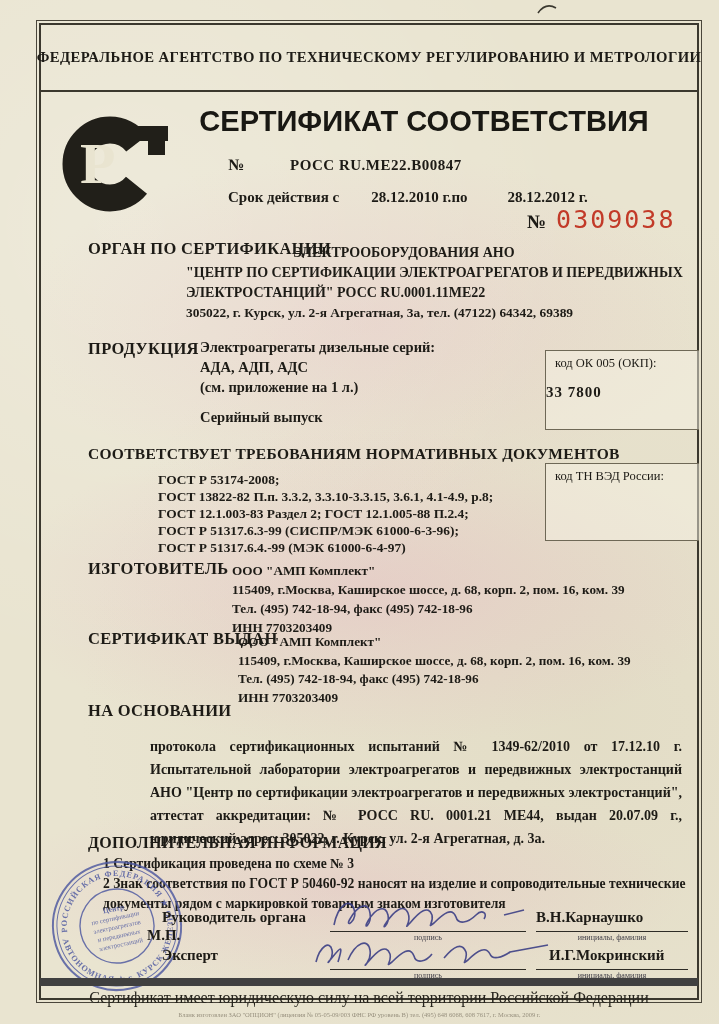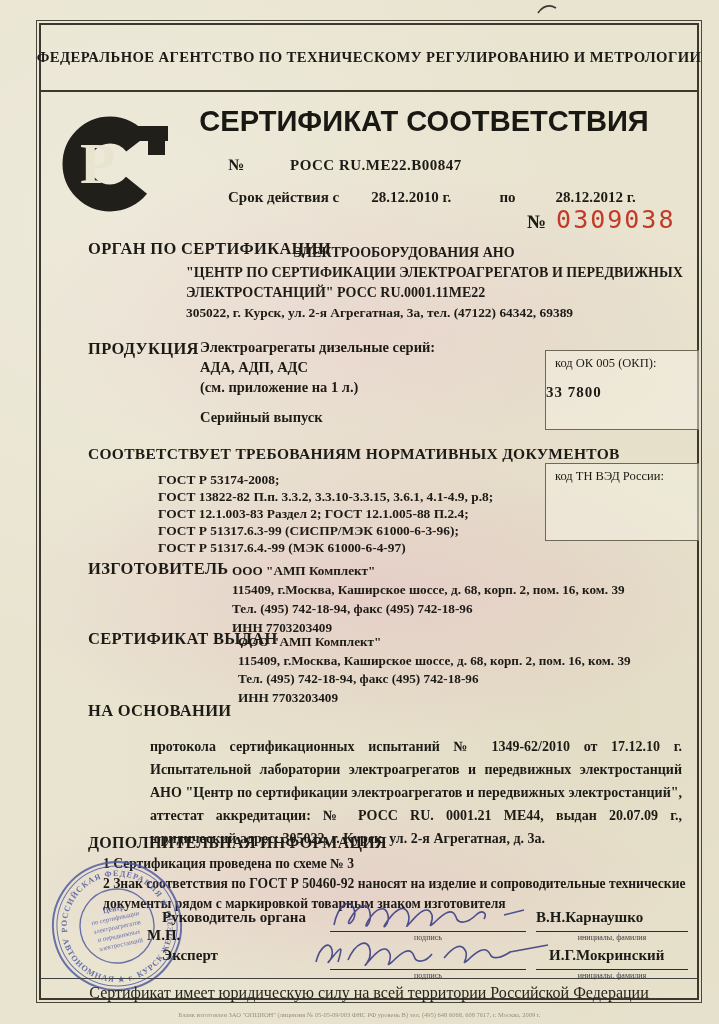--- a/index.html
+++ b/index.html
@@ -35,22 +35,22 @@
   .t14{font-weight:bold;font-size:14px;white-space:nowrap;}
   .t13{font-weight:bold;font-size:13.2px;white-space:nowrap;}
   .codebox{border:1px solid #6e6856;border-right:none;background:rgba(246,242,228,.5);}
   .codebox .lbl{font-size:12.5px;padding:5px 0 0 9px;white-space:nowrap;}
   .codebox .val{text-align:left;margin-top:13px;font-weight:bold;font-size:15px;letter-spacing:1px;}
   .gost{font-weight:bold;font-size:13.4px;line-height:17px;white-space:nowrap;}
   .para{font-weight:bold;font-size:14px;line-height:23px;text-align:justify;}
   .sigline{border-top:1.5px solid #2e2c26;text-align:center;}
   .sublbl{font-size:8px;font-weight:normal;color:#3e3c46;padding-top:1px;}
   .name{font-weight:bold;font-size:15px;text-align:left;white-space:nowrap;}
-  .footer-band{left:40px;top:978px;width:658px;height:23px;border-top:1px solid #404040;
-    display:flex;align-items:flex-end;justify-content:center;}
+  .footer-band{left:40px;top:978px;width:658px;height:23px;border-top:8px solid #404040;
+    display:flex;align-items:center;justify-content:center;}
   .footer-text{font-size:16px;color:#26241d;white-space:nowrap;}
   .fine{left:0;top:1011px;width:719px;text-align:center;font-size:6.5px;color:#97907e;white-space:nowrap;}
   .serial{font-family:"DejaVu Sans Mono", monospace;font-size:25px;letter-spacing:2px;font-weight:500;}
   svg{display:block;}
 </style>
 </head>
 <body>
 
 <div class="page">
 
@@ -78,21 +78,21 @@
   <div class="abs title">СЕРТИФИКАТ СООТВЕТСТВИЯ</div>
 
   <div class="abs row" style="left:228px;top:156px;gap:46px;">
     <span class="b" style="font-size:16px;">№</span>
     <span class="b" style="font-size:15px;letter-spacing:.5px;">РОСС RU.ME22.B00847</span>
   </div>
 
   <div class="abs row" style="left:228px;top:189px;font-size:15px;">
     <span class="b">Срок действия  с</span>
     <span class="b" style="margin-left:32px;">28.12.2010 г.</span>
-    <span class="b" style="margin-left:48px;">по</span>
+    <span class="b" style="">по</span>
     <span class="b" style="margin-left:40px;">28.12.2012 г.</span>
   </div>
 
   <div class="abs row" style="left:527px;top:205px;gap:10px;">
     <span class="b" style="font-size:19px;">№</span>
     <span class="serial" style="color:#c23a28;">0309038</span>
   </div>
 
   <div class="abs h" style="left:88px;top:239px;font-size:16.5px;">ОРГАН ПО СЕРТИФИКАЦИИ</div>
   <div class="abs t14" style="left:293px;top:245px;">ЭЛЕКТРООБОРУДОВАНИЯ АНО</div>

